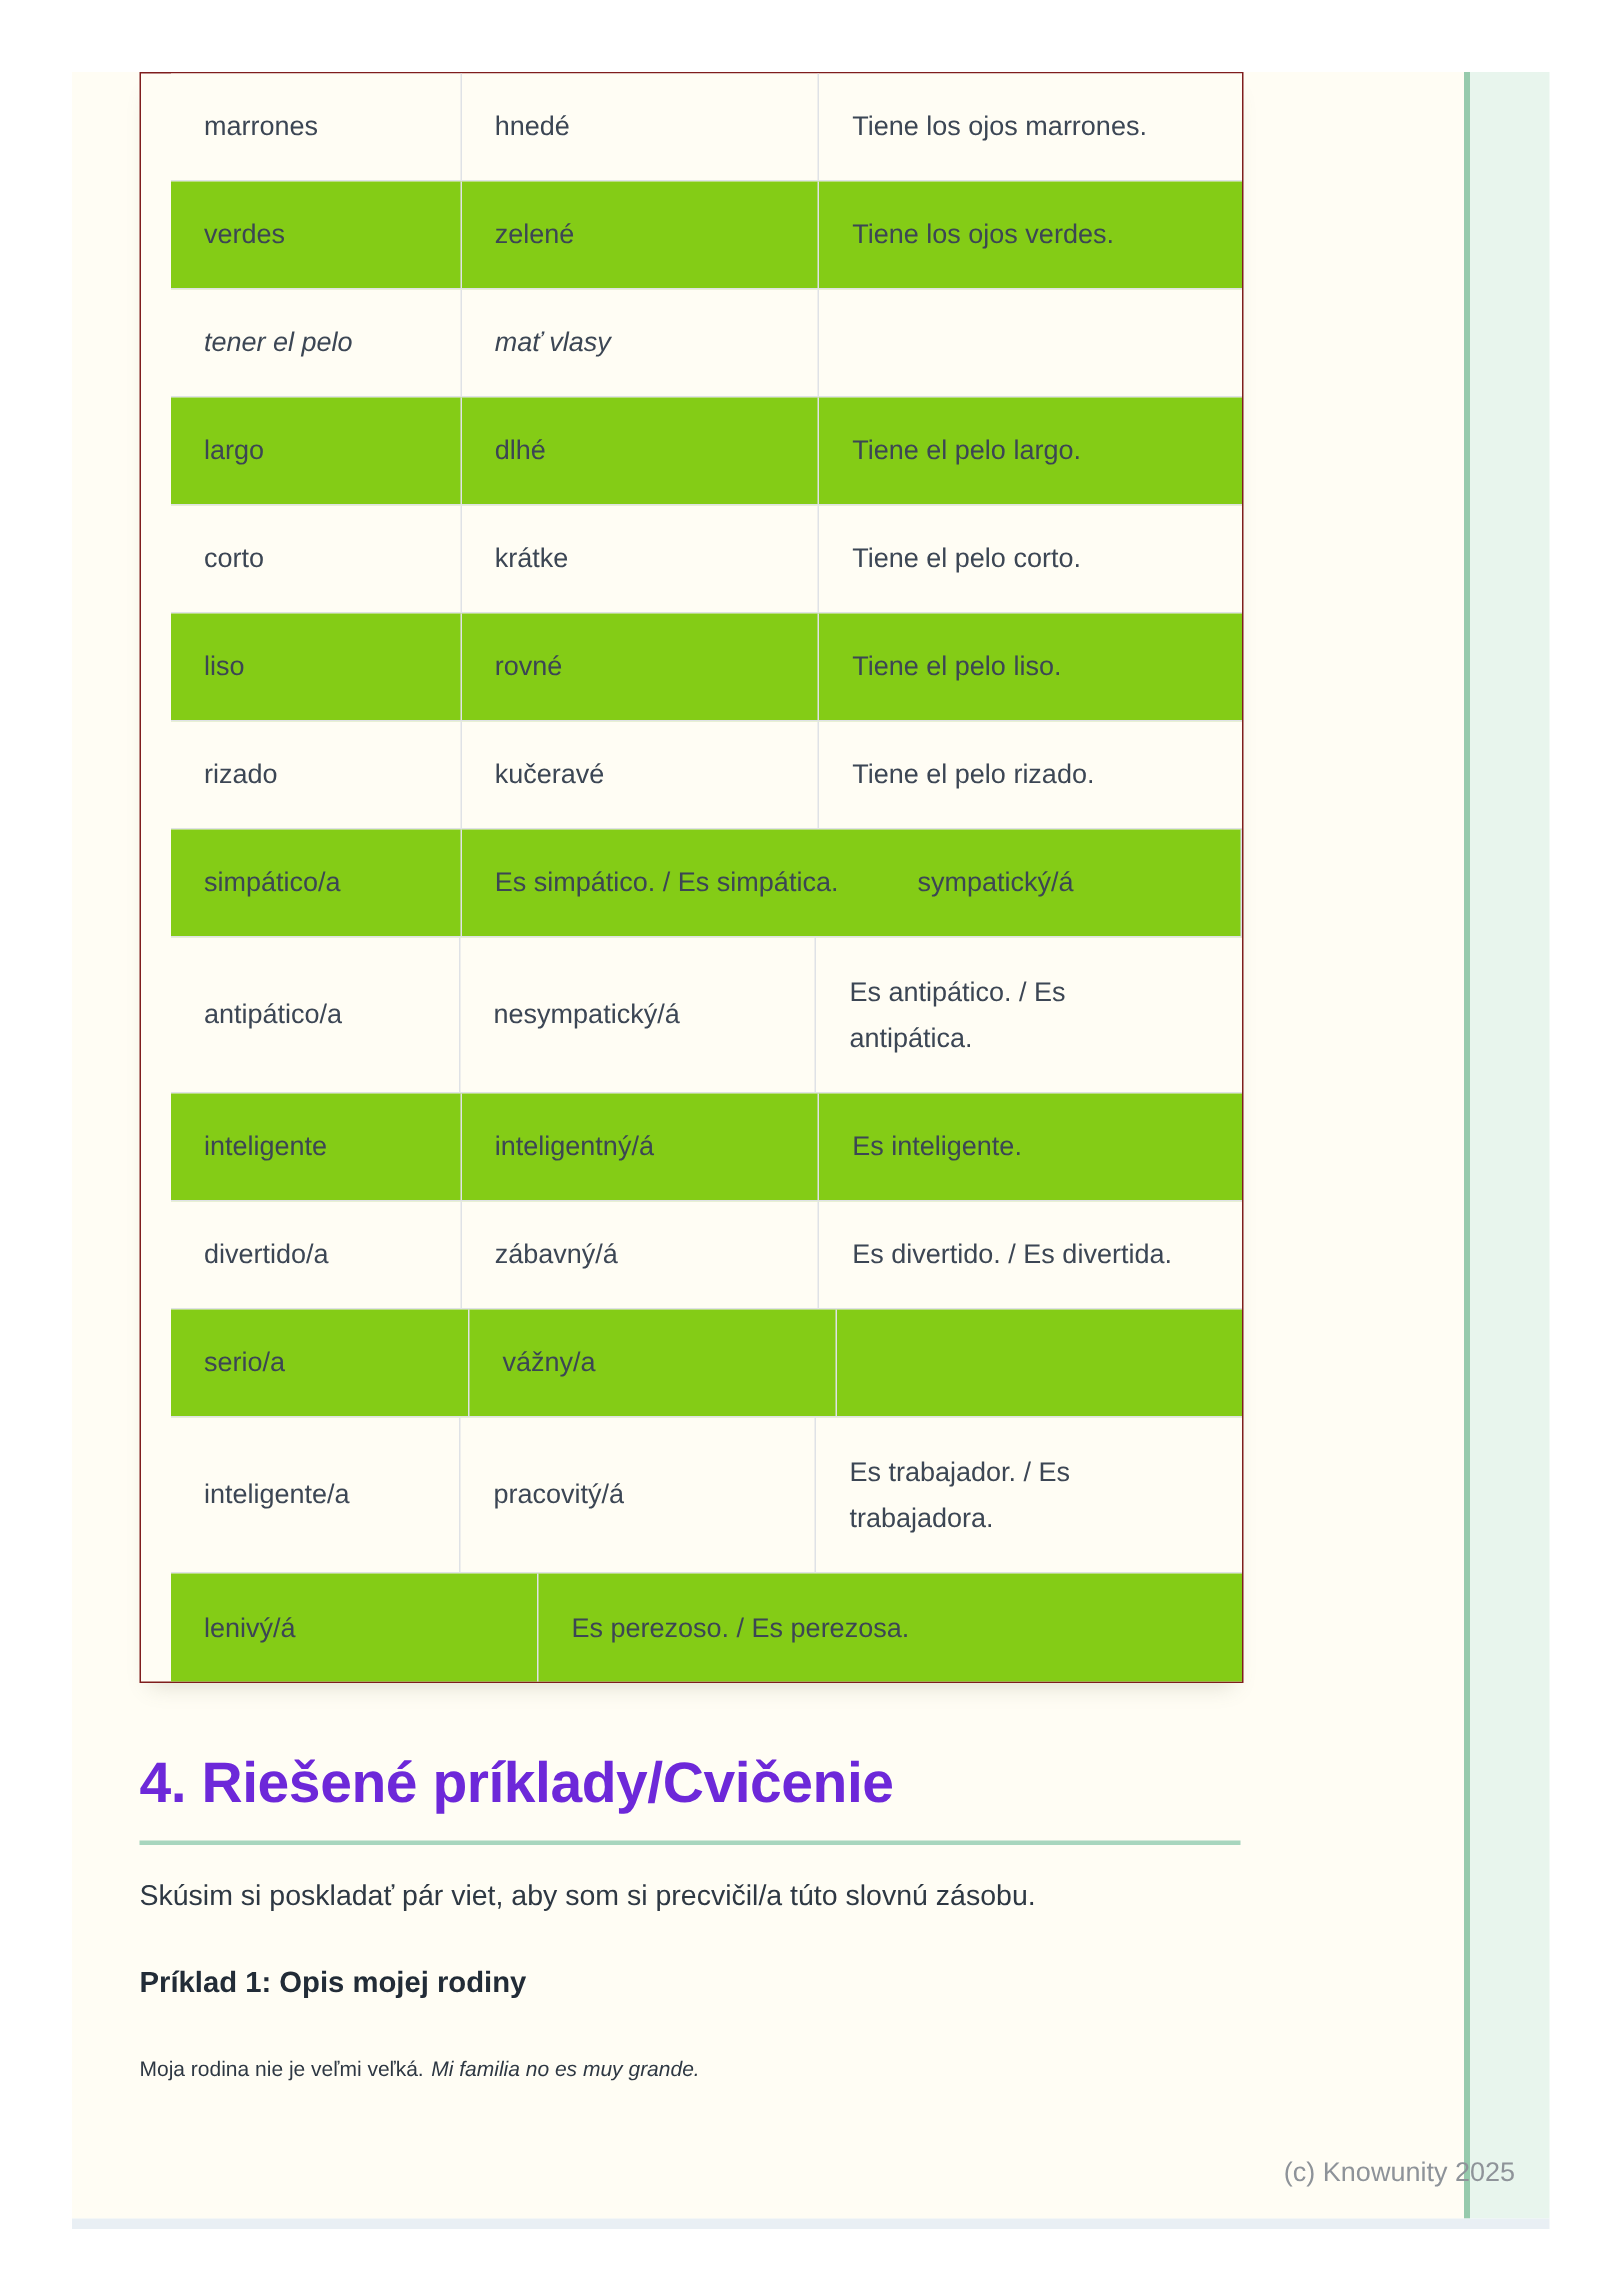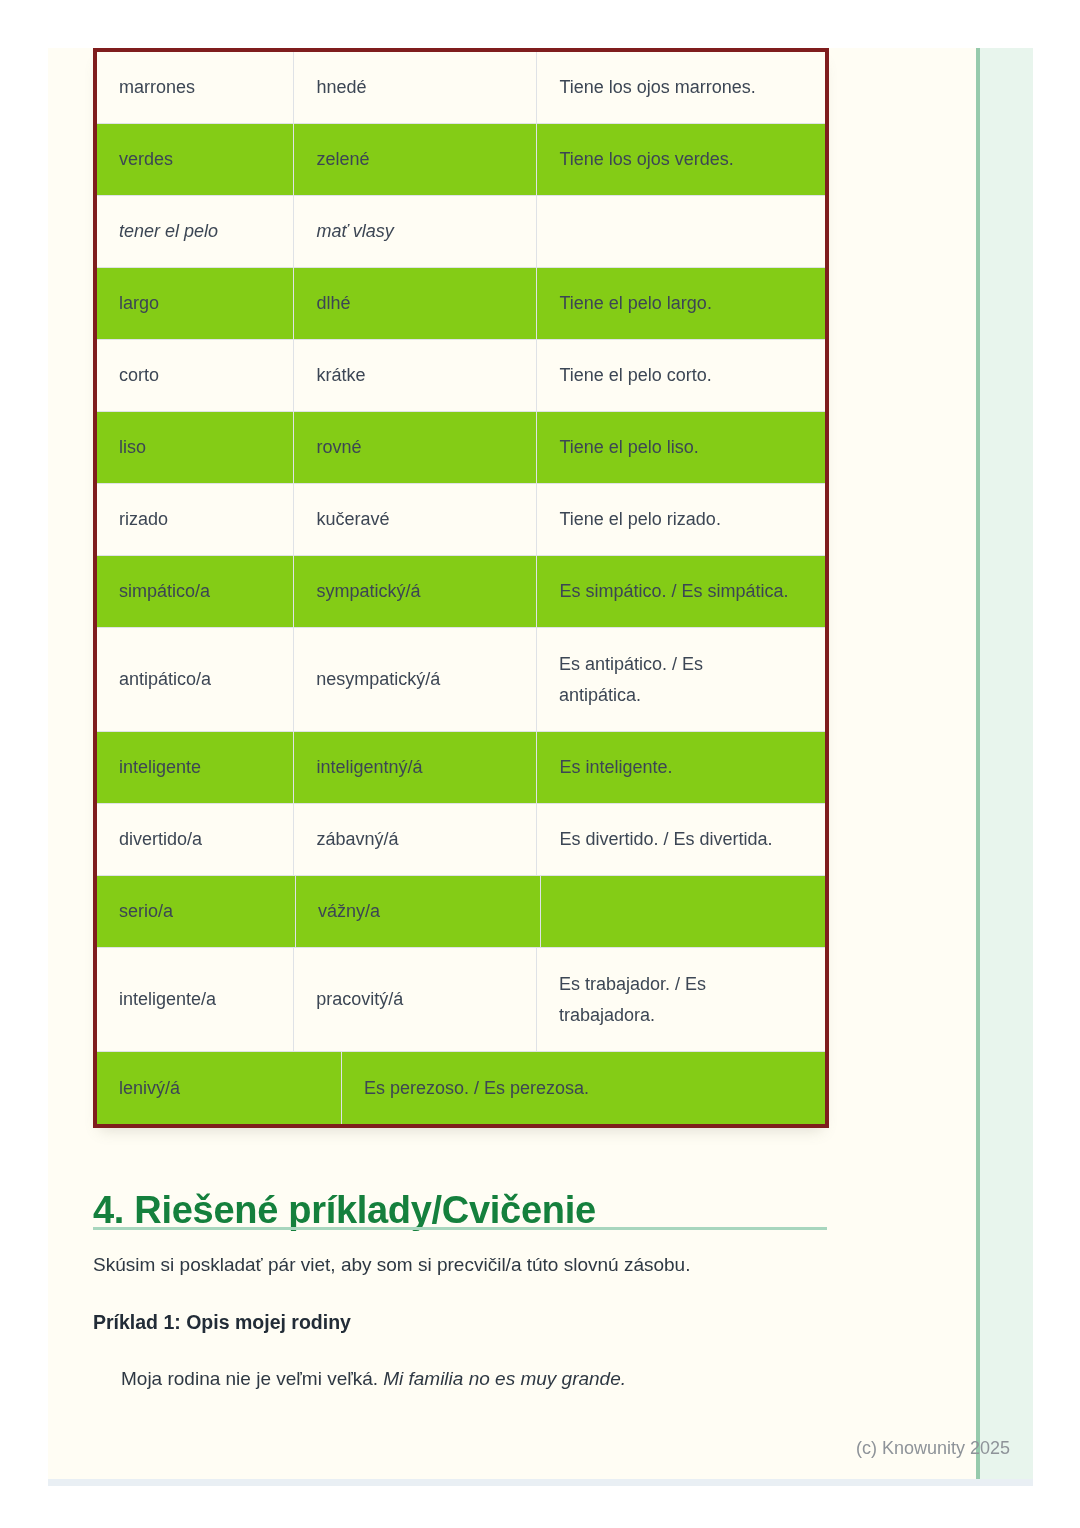--- a/index.html
+++ b/index.html
@@ -6,22 +6,22 @@
   html,body { background:#ffffff; }
   body { font-family:"Liberation Sans", sans-serif; -webkit-font-smoothing:antialiased; }
   #screen { position:relative; width:1080px; height:1528px; background:#ffffff; overflow:hidden; }
 
   .page { position:absolute; left:48px; top:48px; width:928px; height:1431px; background:#fffdf4; }
   .side-strip { position:absolute; left:976px; top:48px; width:57px; height:1431px;
                 background:#e8f5ed; border-left:4px solid #96caac; }
   .next-page-edge { position:absolute; left:48px; top:1479px; width:985px; height:7px; background:#e9eff4; }
 
   .vocab-table { position:absolute; left:93px; top:48px; width:736px;
-                 border:4px solid #7f1d1d; background:#fffdf4;
-                 box-shadow:0 9px 14px -7px rgba(110,110,85,.22); }
+                 border:1px solid #7f1d1d; background:#fffdf4;
+                 box-shadow:0 9px 14px -7px rgba(110,110,85,.22);padding-left:20px; }
   .tr { display:flex; height:72px; border-bottom:1px solid #dfe2e6; background:#fffdf4; }
   .tr:last-child { border-bottom:none; }
   .tr.alt { background:#84cc16; }
   .tr.tall { height:104px; }
   .tr.italic .td { font-style:italic; }
   .td { display:flex; align-items:center; padding:0 22px; font-size:18px; line-height:31px;
         color:#3c4654; overflow:hidden; }
   .td.c0 { width:199px; border-right:1px solid #dfe2e6; }
   .td.c1 { width:245px; border-right:1px solid #dfe2e6; }
   .td.c2 { width:290px; }
@@ -29,21 +29,21 @@
 
   .section-heading { position:absolute; left:93px; top:1166px; width:800px;
                      font-size:38px; line-height:46px; font-weight:700;
                      color:#169a61; letter-spacing:-0.3px; }
   .heading-rule { position:absolute; left:93px; top:1227px; width:734px; height:3px; background:#a8d6be; }
   .intro { position:absolute; left:93px; top:1253px; width:820px;
            font-size:19px; line-height:24px; color:#2e3843; }
   .example-title { position:absolute; left:93px; top:1310px; width:820px;
                    font-size:19.5px; line-height:24px; font-weight:700; color:#222c37; }
   .sentence { position:absolute; left:93px; top:1367px; width:860px;
-              font-size:19px; line-height:24px; color:#2e3843;margin-left:28px; }
+              font-size:14px; line-height:24px; color:#2e3843; }
   .sentence .es-part { font-style:italic; margin-left:5px; }
 
   .footer-credit { position:absolute; top:1441px; right:70px; font-size:18px; line-height:15px;
                    color:#8e9399; z-index:5; }
 </style>
 </head>
 <body>
 
 <div id="screen">
 
@@ -82,22 +82,22 @@
         <div class="td c1">rovné</div>
         <div class="td c2">Tiene el pelo liso.</div>
       </div>
       <div class="tr">
         <div class="td c0">rizado</div>
         <div class="td c1">kučeravé</div>
         <div class="td c2">Tiene el pelo rizado.</div>
       </div>
       <div class="tr alt">
         <div class="td c0">simpático/a</div>
+        <div class="td c2">Es simpático. / Es simpática.</div>
         <div class="td c1">sympatický/á</div>
-        <div class="td c2">Es simpático. / Es simpática.</div>
       </div>
       <div class="tr tall">
         <div class="td c0">antipático/a</div>
         <div class="td c1">nesympatický/á</div>
         <div class="td c2">Es antipático. / Es antipática.</div>
       </div>
       <div class="tr alt">
         <div class="td c0">inteligente</div>
         <div class="td c1">inteligentný/á</div>
         <div class="td c2">Es inteligente.</div>
@@ -115,21 +115,21 @@
         <div class="td c0">inteligente/a</div>
         <div class="td c1">pracovitý/á</div>
         <div class="td c2">Es trabajador. / Es trabajadora.</div>
       </div>
       <div class="tr alt">
         <div class="td c1">lenivý/á</div>
         <div class="td c2">Es perezoso. / Es perezosa.</div>
       </div>
     </div>
 
-  <h2 class="section-heading" style="color: #15803d; margin-top: 21px;">4. Riešené príklady/Cvičenie</h2>
+  <h2 class="section-heading" style="color: #6d28d9;">4. Riešené príklady/Cvičenie</h2>
   <div class="heading-rule" style="background: rgb(168, 214, 190);"></div>
 
   <p class="intro">Skúsim si poskladať pár viet, aby som si precvičil/a túto slovnú zásobu.</p>
 
   <p class="example-title">Príklad 1: Opis mojej rodiny</p>
 
   <p class="sentence"><span>Moja rodina nie je veľmi veľká.</span><span class="es-part">Mi familia no es muy grande.</span></p>
 
   <div class="footer-credit">(c) Knowunity 2025</div>
 

